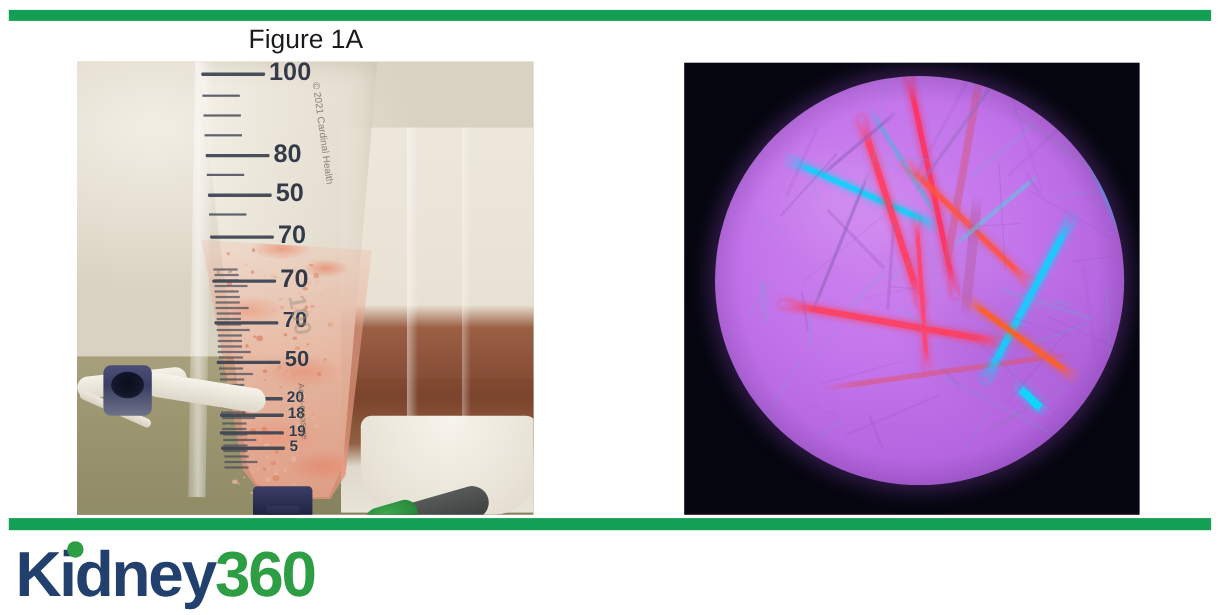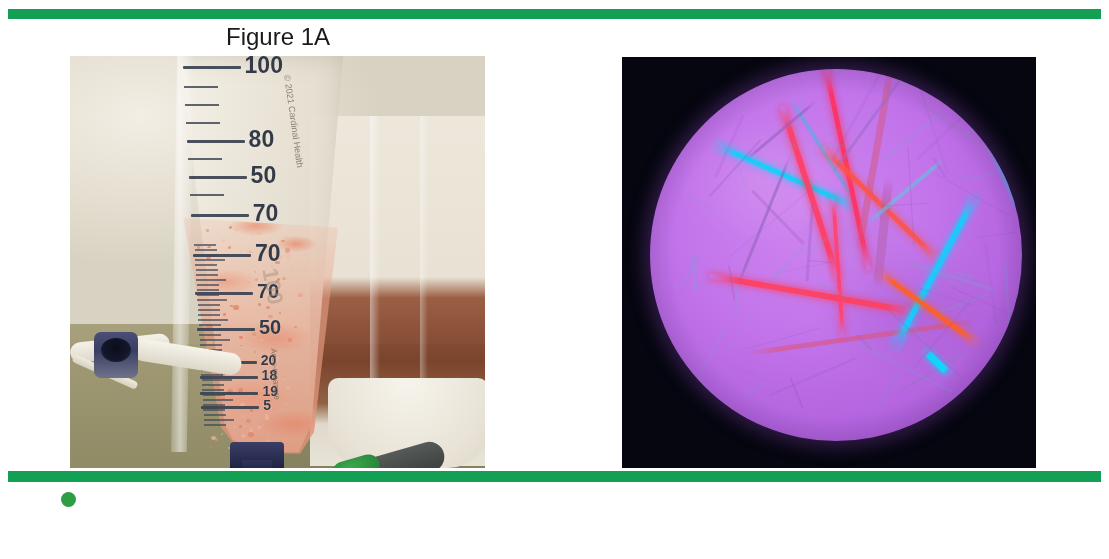--- a/index.html
+++ b/index.html
@@ -602,15 +602,16 @@
             <div class="xtal" style="left: 279.417px; top: 125.229px; width: 86.4294px; height: 1.01891px; transform: rotate(29.8326deg); background: rgba(150, 90, 190, 0.55); opacity: 0.39;"></div>
             <div class="xtal" style="left: 46.7682px; top: 98.4239px; width: 76.5062px; height: 1.9985px; transform: rotate(132.116deg); background: rgba(150, 90, 190, 0.55); opacity: 0.53;"></div>
           </div>
       </div>
       <div class="b-vignette"></div>
     </div>
   </div>
 
   <div class="rule-bottom"></div>
 
+  <div id="logo"><span class="nav">Kidney</span><span class="grn">360</span></div>
   <div id="logo-dot"></div>
 
 </div>
 
 </body></html>

